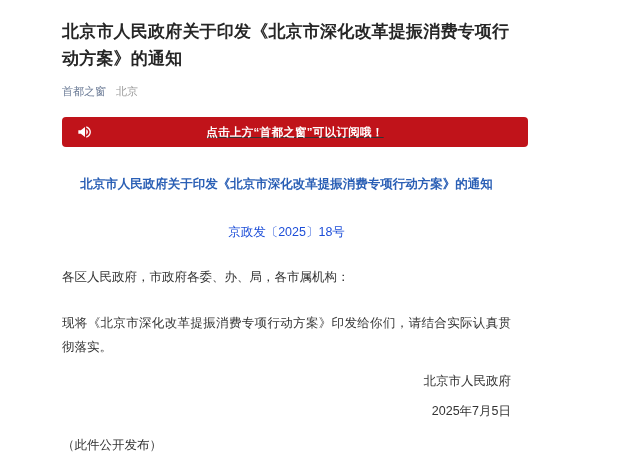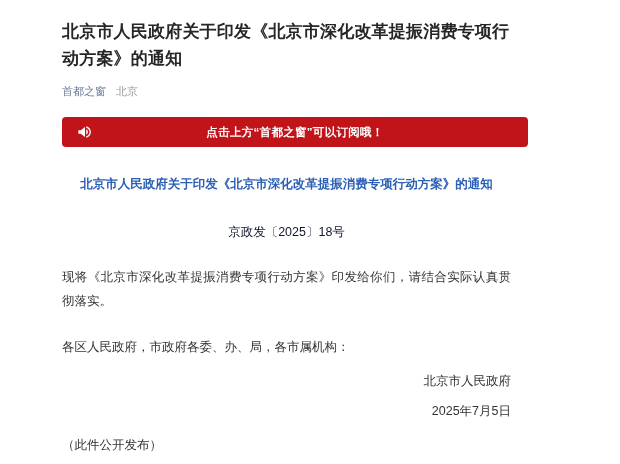--- a/index.html
+++ b/index.html
@@ -43,20 +43,21 @@
     color: #6b7b96;
   }
   .meta-date {
     color: #9a9a9a;
   }
   .meta-loc {
     color: #9a9a9a;
   }
   .banner-wrap {
     padding: 18px 45px 0 62px;
+    text-decoration: underline;
   }
   .banner {
     background: #c0131a;
     border-radius: 4px;
     height: 30px;
     display: flex;
     align-items: center;
     padding: 0 12px;
     box-sizing: border-box;
     position: relative;
@@ -87,21 +88,21 @@
     text-align: center;
     color: #2a5fb5;
     font-size: 12.5px;
     font-weight: bold;
     line-height: 22px;
   }
   .doc-number {
     margin-top: 26px;
     text-align: center;
     font-size: 12.5px;
-    color: #0f172a;
+    color: #1d4ed8;
     line-height: 22px;
   }
   .para {
     margin-top: 22px;
     font-size: 12.5px;
     line-height: 24px;
     color: #333333;
     text-align: justify;
   }
   .sign-line {
@@ -143,23 +144,23 @@
       <span class="banner-text">点击上方“首都之窗”可以订阅哦！</span>
     </div>
   </div>
 
   <div class="doc-body">
 
     <div class="doc-title-red">北京市人民政府关于印发《北京市深化改革提振消费专项行动方案》的通知</div>
 
     <div class="doc-number">京政发〔2025〕18号</div>
 
+    <div class="para">各区人民政府，市政府各委、办、局，各市属机构：</div>
+
     <div class="para">现将《北京市深化改革提振消费专项行动方案》印发给你们，请结合实际认真贯彻落实。</div>
-
-    <div class="para">各区人民政府，市政府各委、办、局，各市属机构：</div>
 
     <div class="sign-line">北京市人民政府</div>
     <div class="sign-line second">2025年7月5日</div>
 
     <div class="public-note">（此件公开发布）</div>
 
   </div>
 </div>
 
 </body></html>

